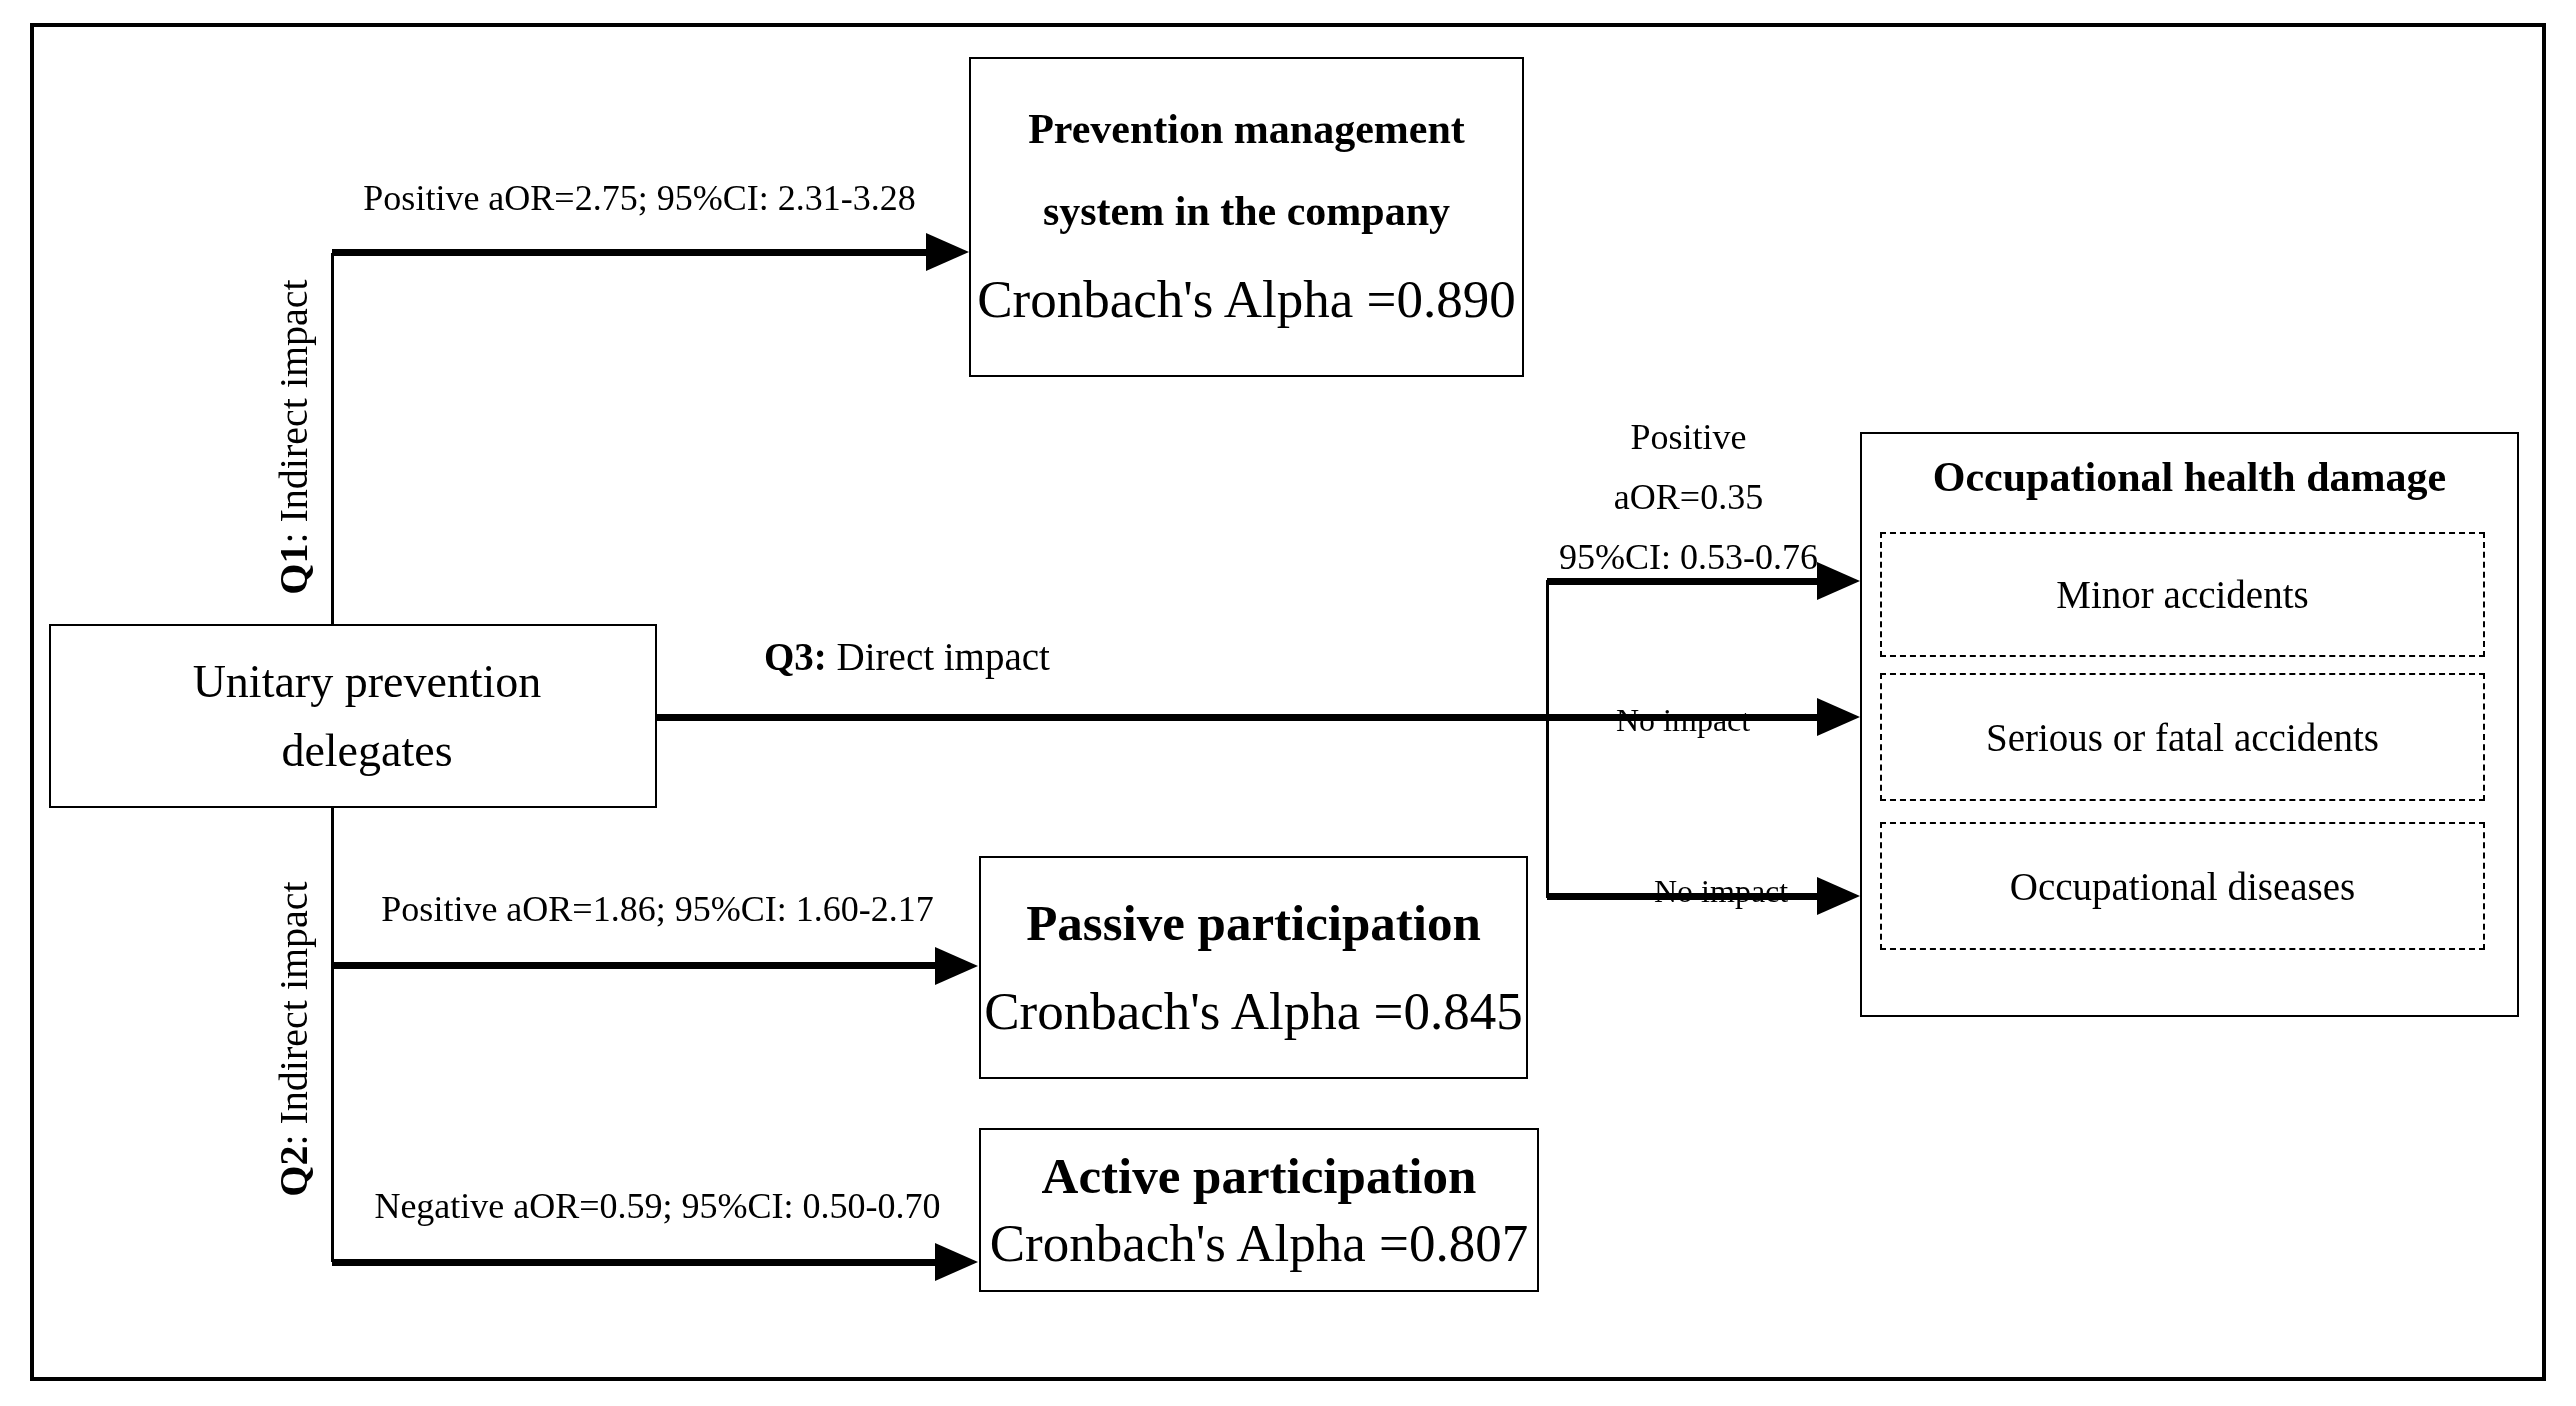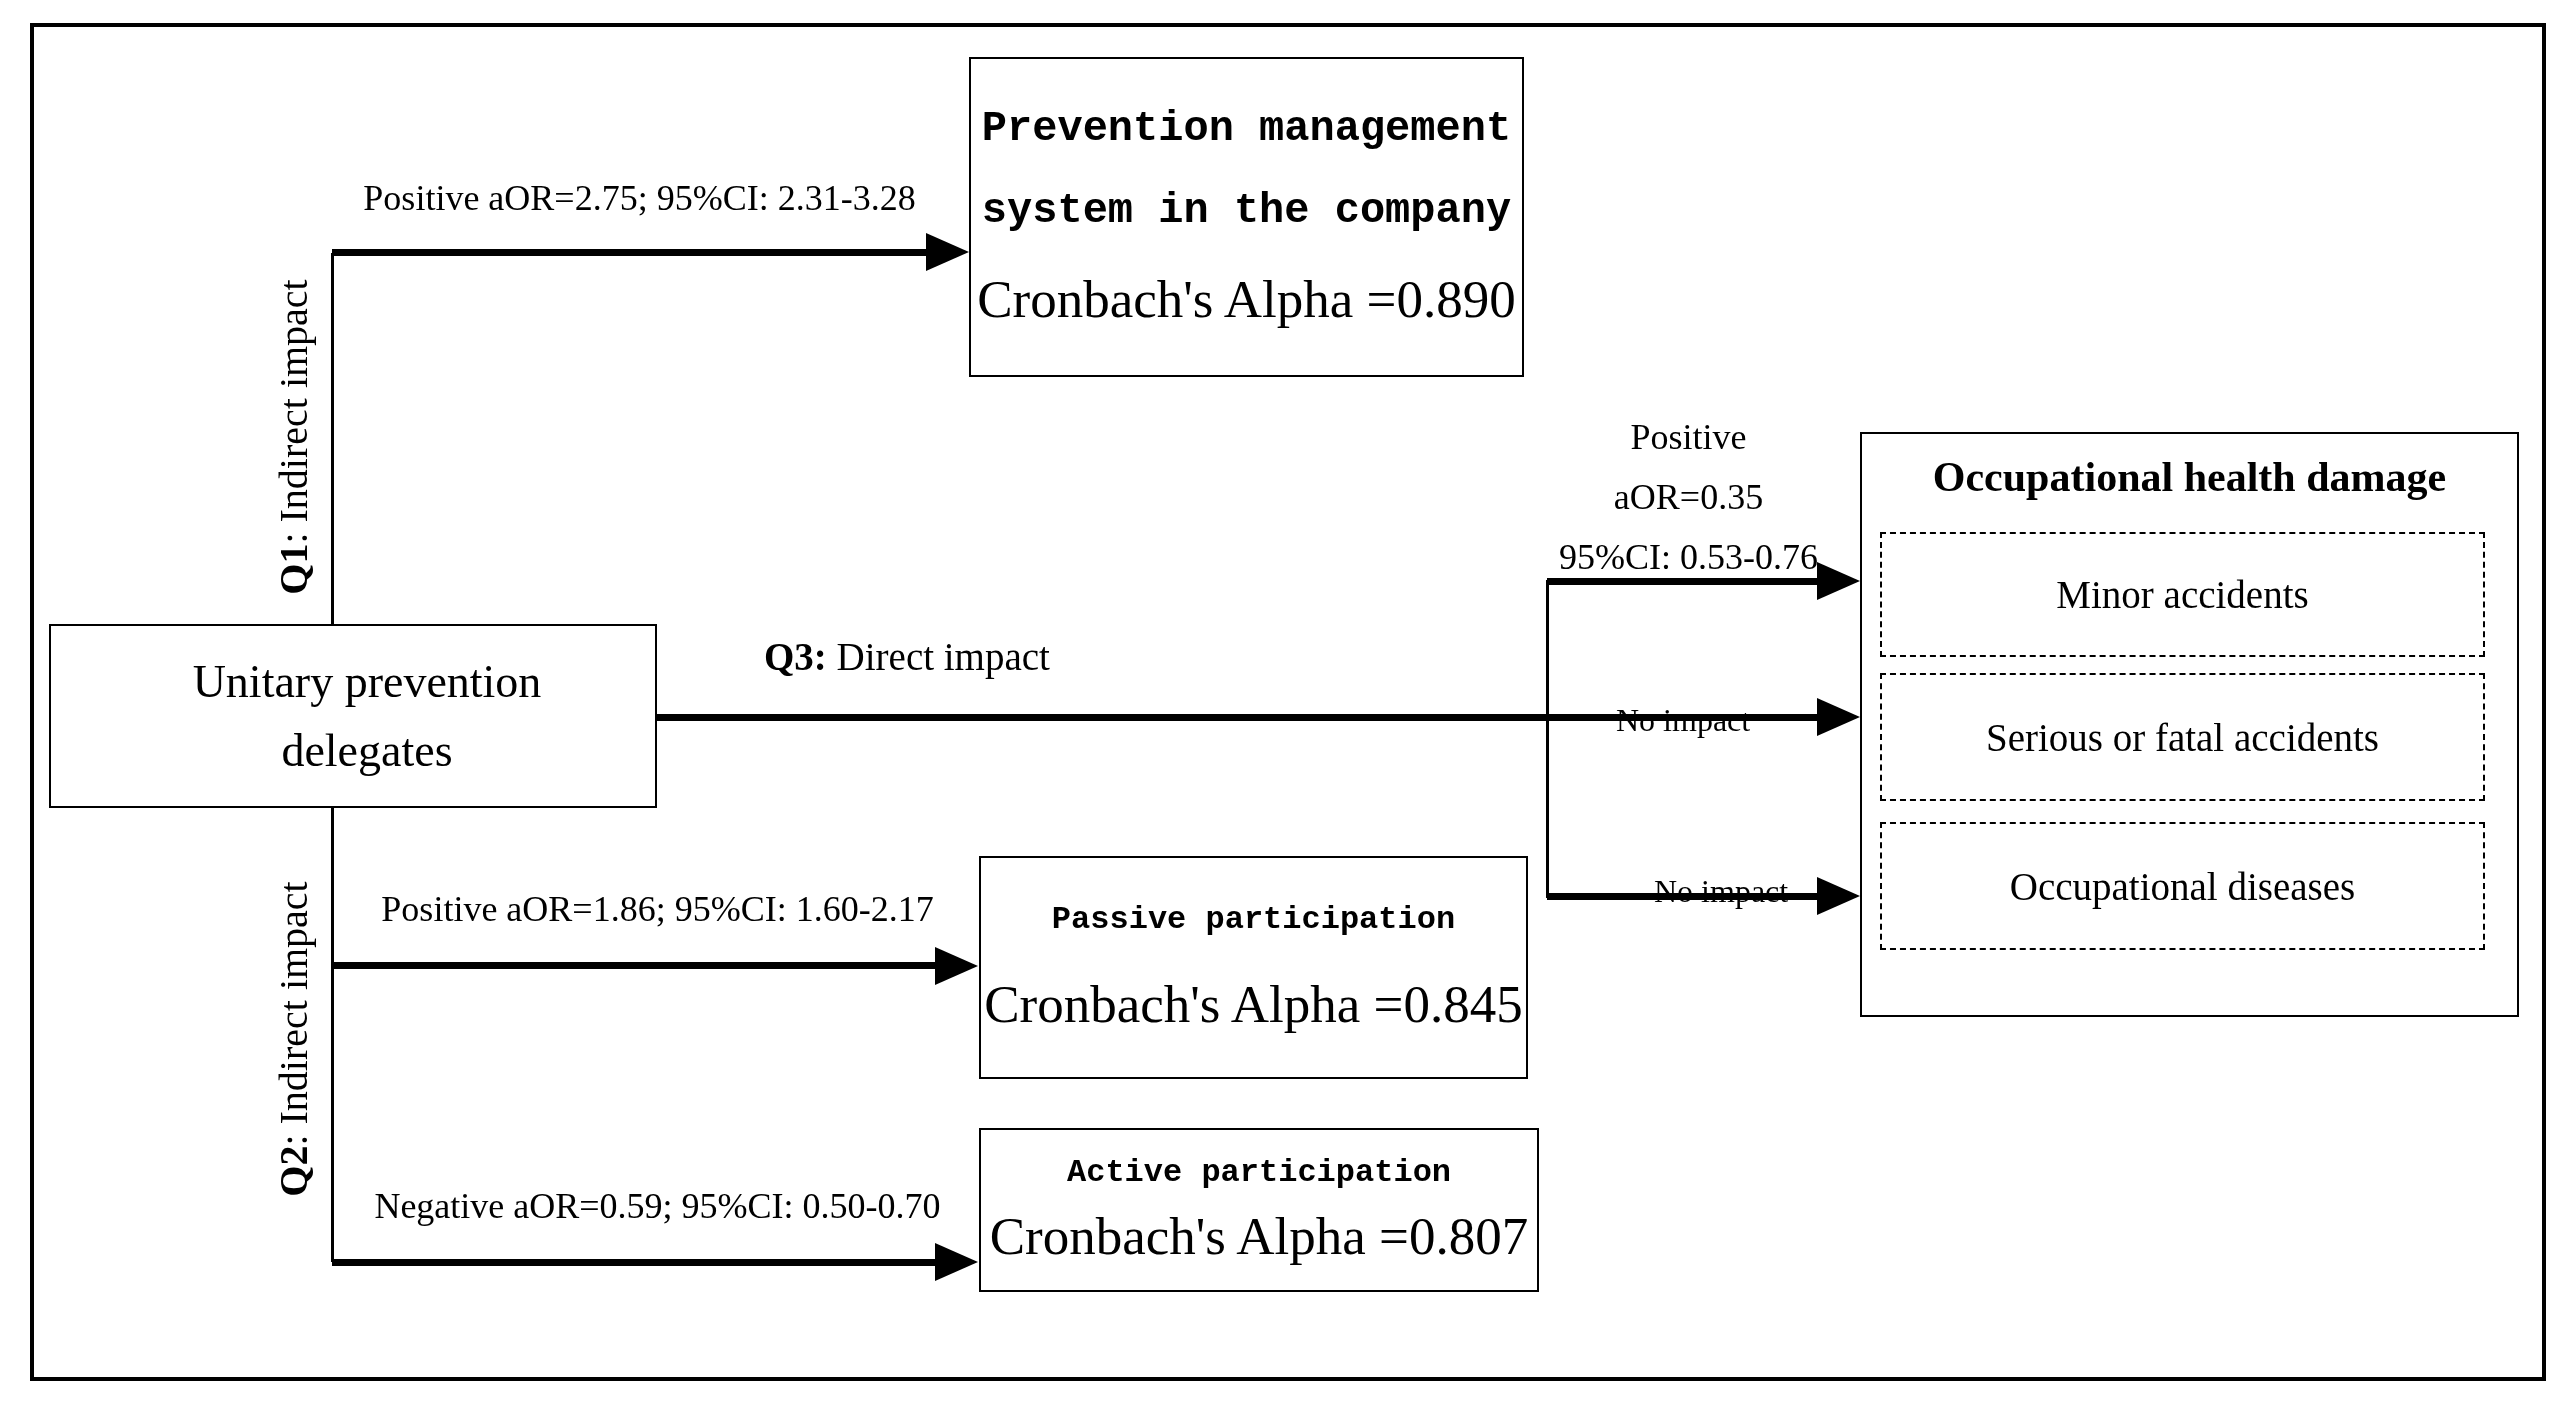--- a/index.html
+++ b/index.html
@@ -26,21 +26,21 @@
     position: absolute;
     border: 2.8px solid #000;
     background: #fff;
     display: flex;
     flex-direction: column;
     align-items: center;
     justify-content: space-evenly;
     text-align: center;
     padding-left: 28px;
   }
-  .node .title { font-weight: bold; font-family: Liberation Mono, monospace; }
+  .node .title { font-weight: bold; }
   .dashedbox {
     position: absolute;
     border: 2.8px dashed #000;
     display: flex;
     align-items: center;
     justify-content: center;
     text-align: center;
     font-size: 39px;
   }
   .hline, .vline { position: absolute; background: #000; }
@@ -58,21 +58,21 @@
     white-space: nowrap;
     transform: translate(-50%, -50%) rotate(-90deg);
     font-size: 40px;
   }
   .b { font-weight: bold; }
 
   #unitary { font-size: 46px; line-height: 1.5; }
   #prevention { padding: 12.5px 0; }
   #prevention .title { font-size: 42px; }
   #prevention .sub, #passive .sub, #active .sub { font-size: 53px; }
-  #passive .title, #active .title { font-size: 32px; text-align: right; }
+  #passive .title, #active .title { font-size: 51px; text-align: right; }
   #passive, #active { padding: 8.3px 0; }
   #occupational { justify-content: flex-start; }
   #occ-title {
     position: absolute;
     left: 0; right: 0; top: 19.4px;
     text-align: center;
     font-size: 42px;
     font-weight: bold;
   }
   .noimpact { font-size: 32px; margin-top: 36px; }

